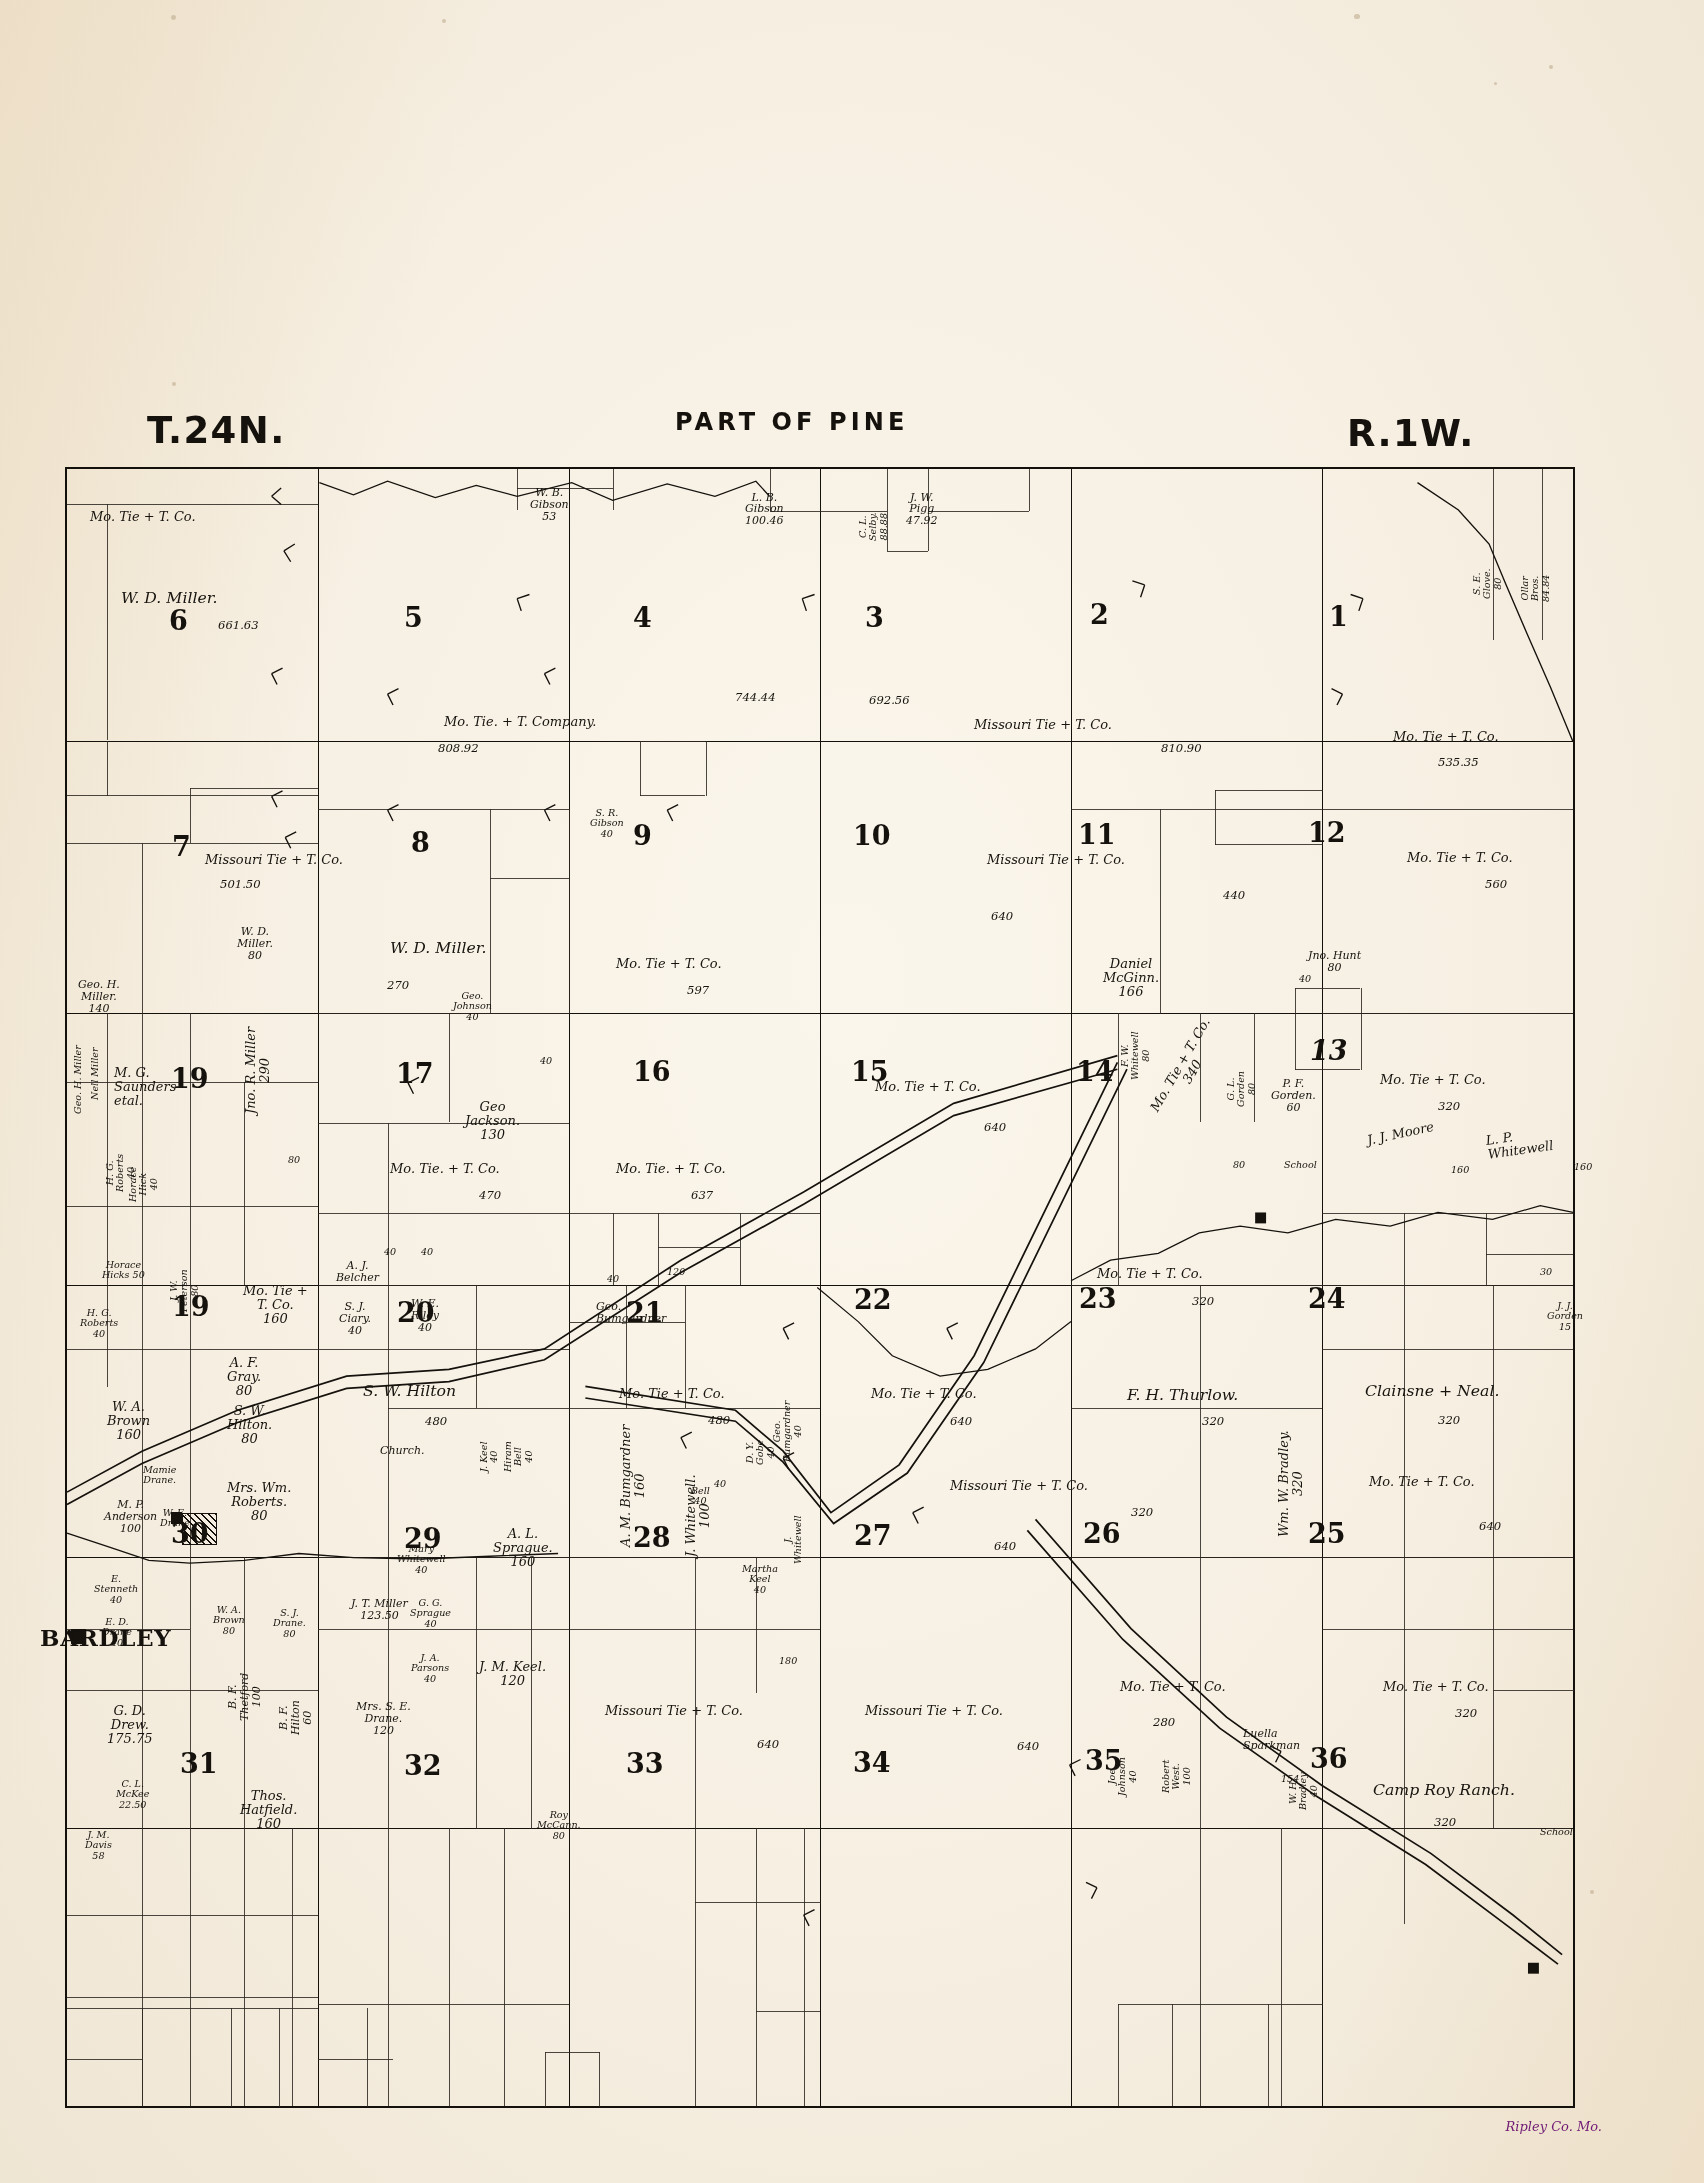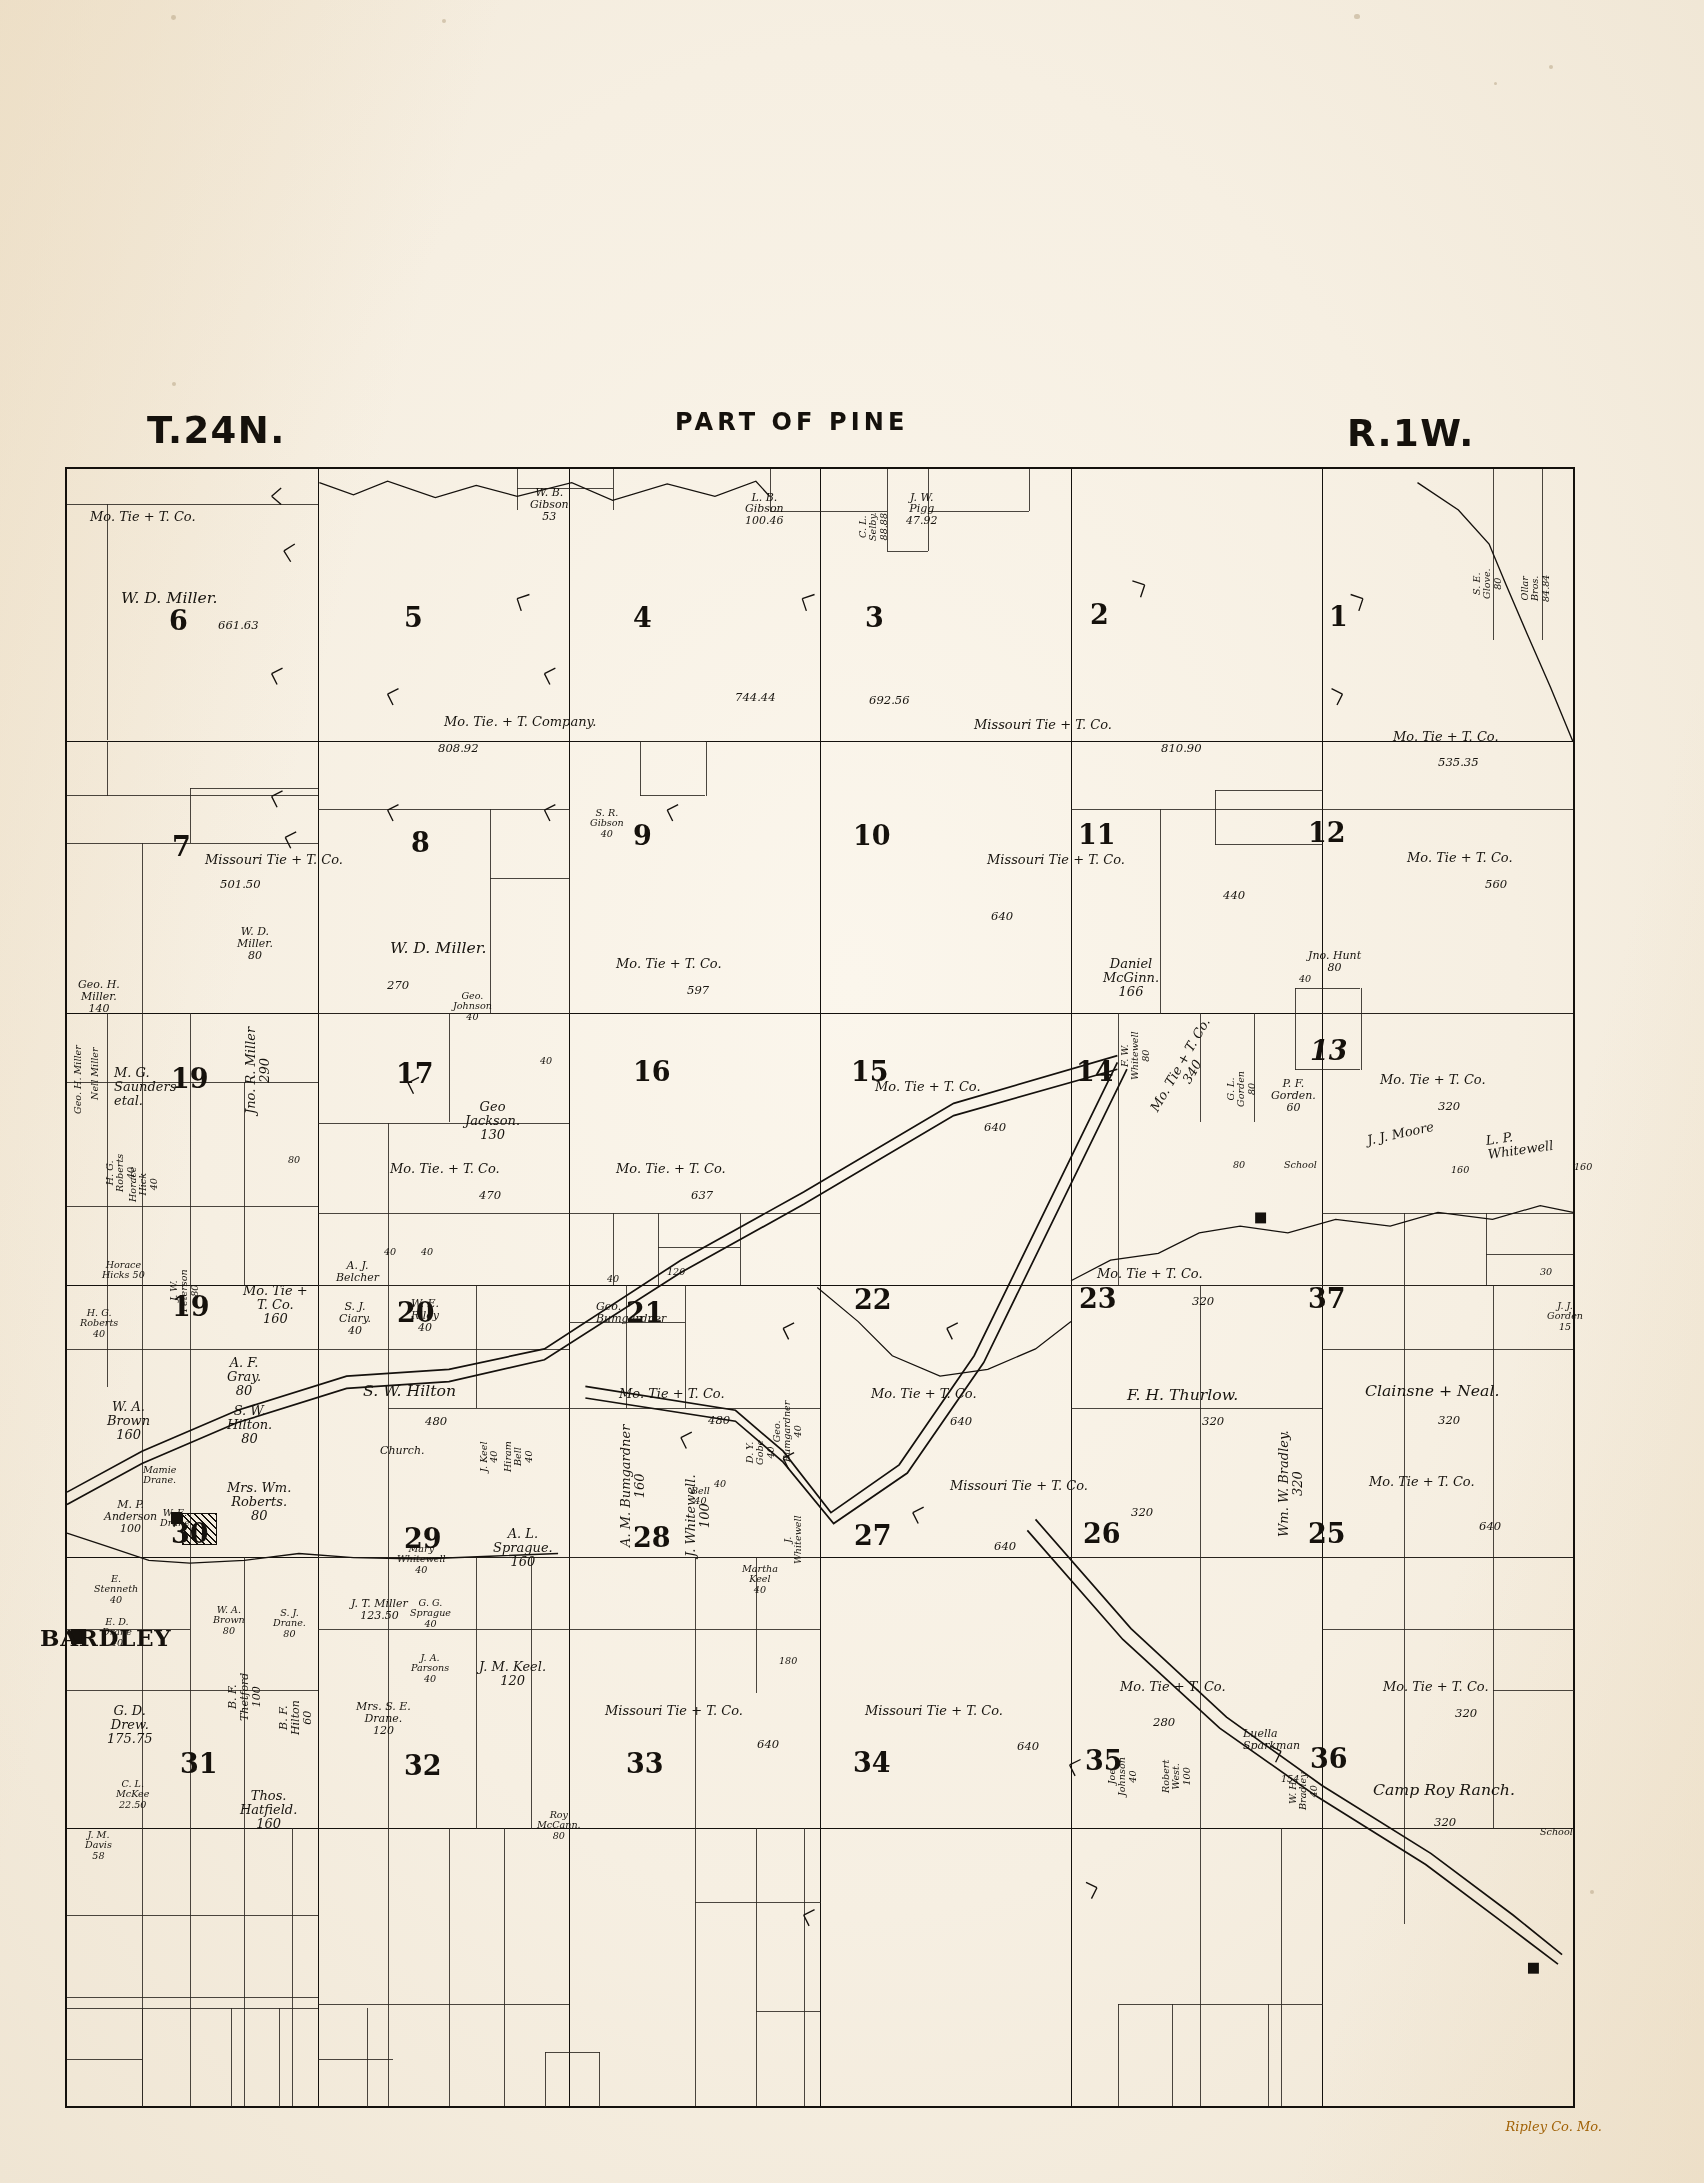--- a/index.html
+++ b/index.html
@@ -61,21 +61,21 @@
   svg.overlay{position:absolute;left:0;top:0;width:100%;height:100%;overflow:visible;}
 
   
   .town{position:absolute;font-family:"DejaVu Serif", serif;font-weight:bold;
         font-size:23px;letter-spacing:0.7px;color:#15110c;}
   .blk{position:absolute;background:#15110c;}
   .hatch{position:absolute;
      background:repeating-linear-gradient(45deg,#15110c 0 1.4px,transparent 1.4px 4.8px);
      border:0.7px solid #15110c;}
   #credit{position:absolute;right:102px;bottom:49px;font-size:13px;
-          font-family:"DejaVu Serif", serif;font-style:italic;color:#a16207;}
+          font-family:"DejaVu Serif", serif;font-style:italic;color:#701a75;}
 </style>
 </head>
 <body>
 
 <div id="paper"></div>
 
 <div class="speck" style="left:171px;top:15px;width:4.8px;height:4.8px;"></div>
 <div class="speck" style="left:442px;top:19px;width:4.1px;height:4.1px;"></div>
 <div class="speck" style="left:1354px;top:13.6px;width:5.5px;height:5.5px;"></div>
 <div class="speck" style="left:1549px;top:65px;width:4.1px;height:4.1px;"></div>
@@ -322,21 +322,21 @@
       <div class="secnum" style="left: 329px; top: 589px;">17</div>
       <div class="secnum" style="left: 566px; top: 587px;">16</div>
       <div class="secnum" style="left: 784px; top: 587px;">15</div>
       <div class="secnum" style="left: 1009px; top: 587px;">14</div>
       <div class="secnum" style="left: 1243px; top: 566px; font-style: italic;">13</div>
       <div class="secnum" style="left: 105px; top: 822px;">19</div>
       <div class="secnum" style="left: 330px; top: 828px;">20</div>
       <div class="secnum" style="left: 559px; top: 828px;">21</div>
       <div class="secnum" style="left: 787px; top: 815px;">22</div>
       <div class="secnum" style="left: 1012px; top: 814px;">23</div>
-      <div class="secnum" style="left: 1241px; top: 814px;">37</div>
+      <div class="secnum" style="left: 1241px; top: 814px;">24</div>
       <div class="secnum" style="left: 104px; top: 1049px;">30</div>
       <div class="secnum" style="left: 337px; top: 1054px;">29</div>
       <div class="secnum" style="left: 566px; top: 1053px;">28</div>
       <div class="secnum" style="left: 787px; top: 1051px;">27</div>
       <div class="secnum" style="left: 1016px; top: 1049px;">26</div>
       <div class="secnum" style="left: 1241px; top: 1049px;">25</div>
       <div class="secnum" style="left: 113px; top: 1279px;">31</div>
       <div class="secnum" style="left: 337px; top: 1281px;">32</div>
       <div class="secnum" style="left: 559px; top: 1279px;">33</div>
       <div class="secnum" style="left: 786px; top: 1278px;">34</div>

